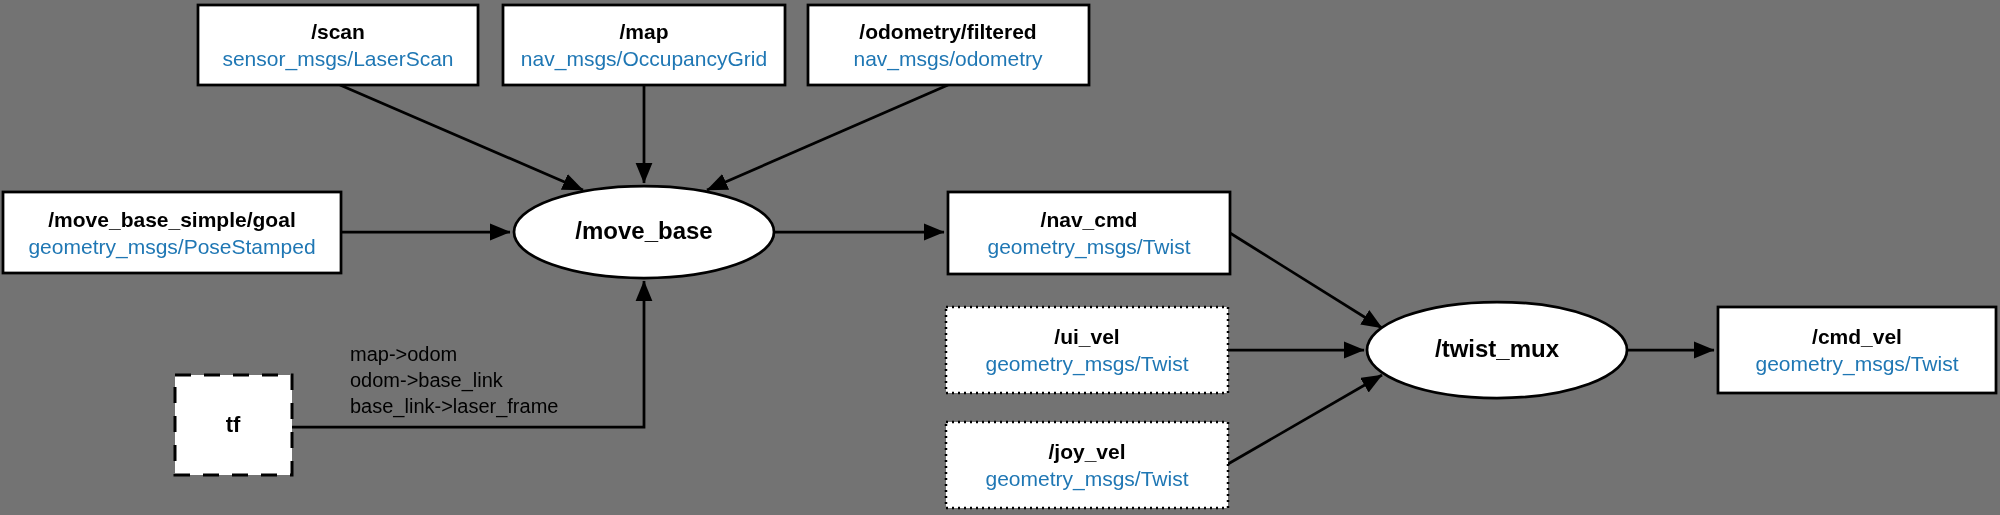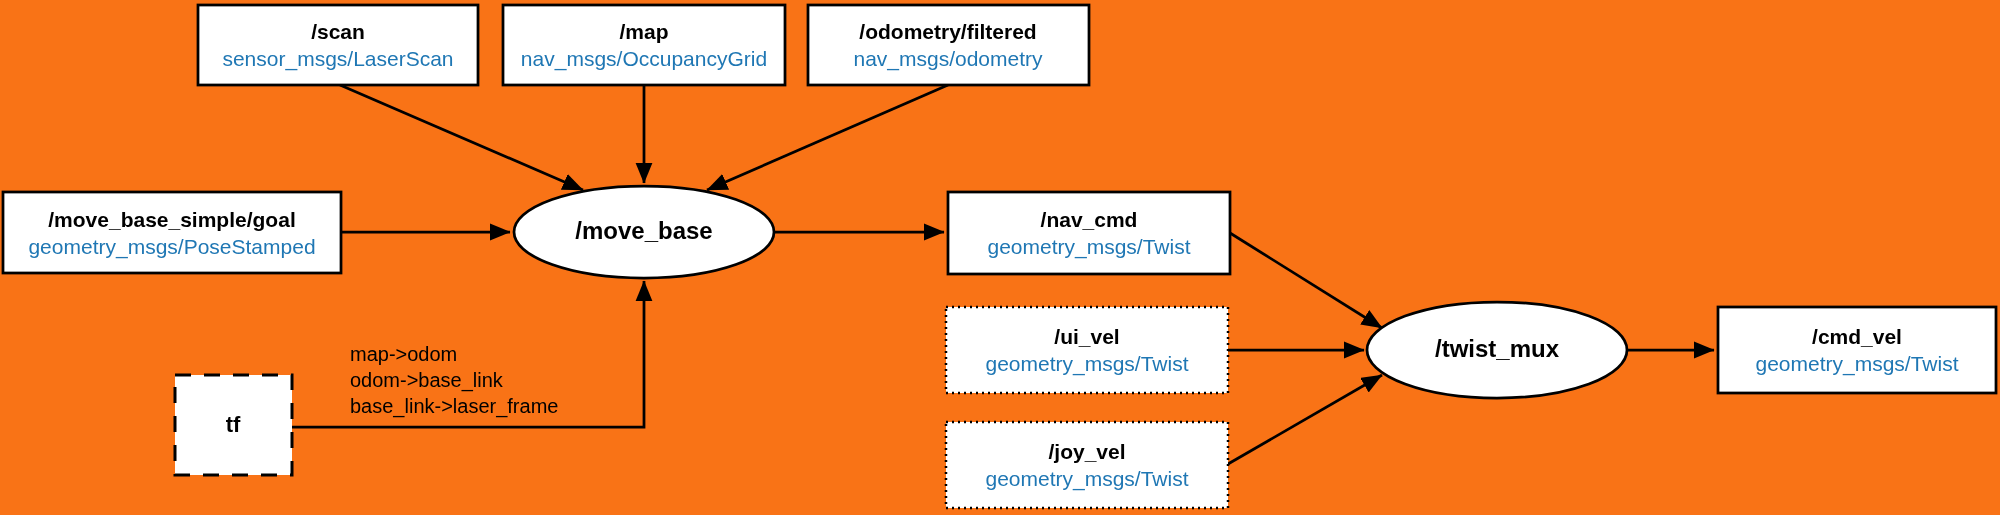--- a/index.html
+++ b/index.html
@@ -4,21 +4,21 @@
 <style>
   html, body {
     margin: 0;
     padding: 0;
     background: #ffffff;
   }
   .canvas {
     position: relative;
     width: 2000px;
     height: 515px;
-    background: #f97316;
+    background: #737373;
     overflow: hidden;
   }
   svg { display: block; }
   text {
     font-family: "Liberation Sans", sans-serif;
   }
   .topic-box {
     fill: #ffffff;
     stroke: #000000;
     stroke-width: 2.75;

